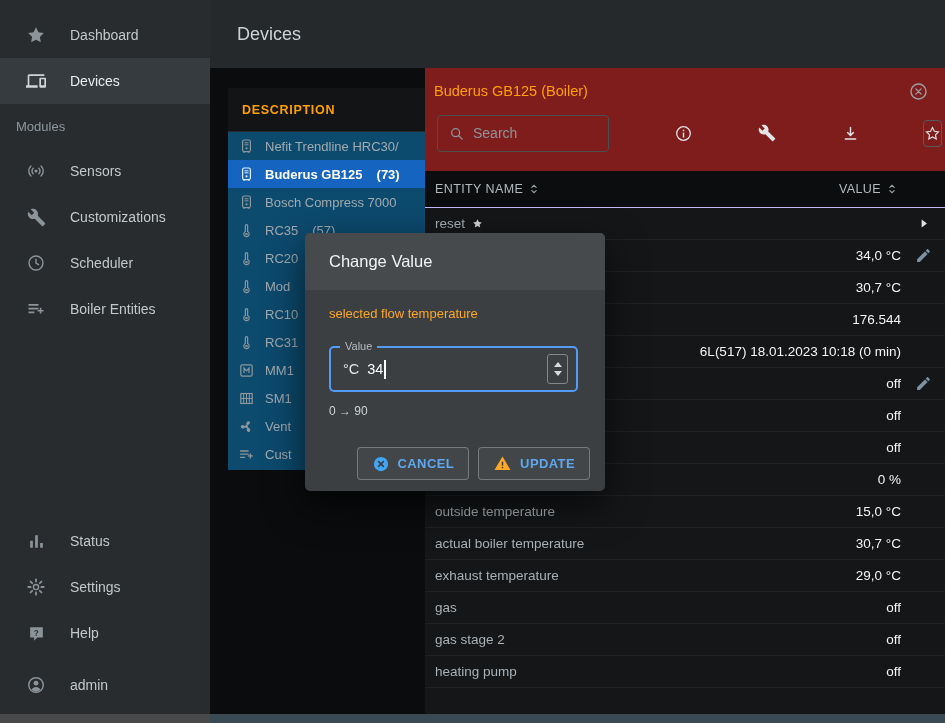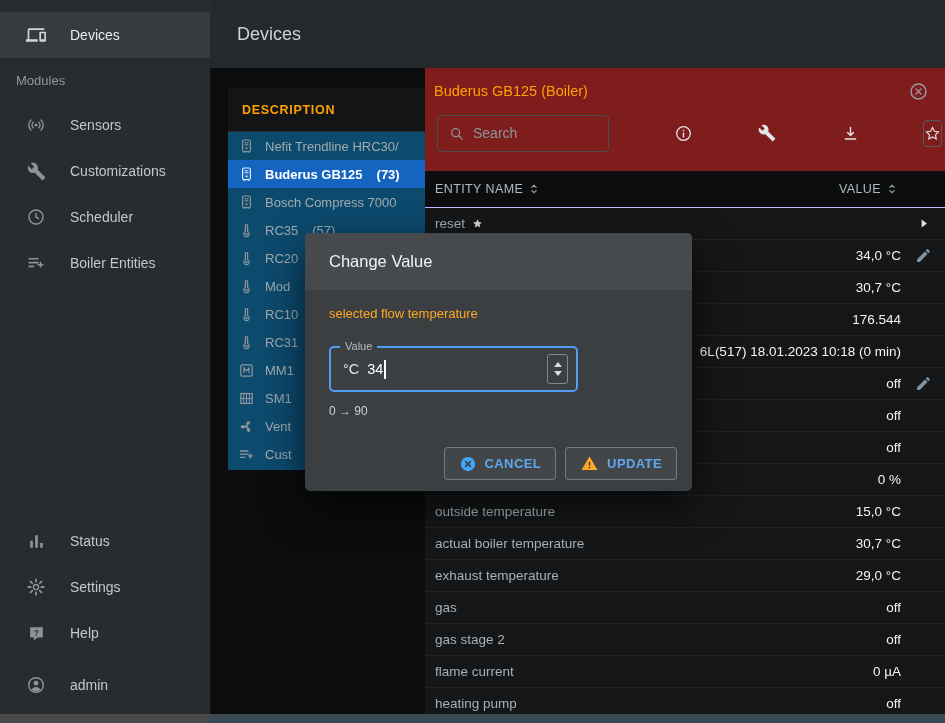--- a/index.html
+++ b/index.html
@@ -69,21 +69,21 @@
   .sort-ic { color: #9aa0a3; }
   .ent-row { height: 32px; display: flex; align-items: center; padding-left: 10px;
              border-bottom: 1px solid rgba(255,255,255,.055); font-size: 13.5px; }
   .ent-name { flex: 1; color: #a9b1b6; display: flex; align-items: center; gap: 7px; }
   .ent-val { color: #f2f4f5; }
   .ent-ic { width: 44px; display: flex; justify-content: center; color: #7d93a2; }
   .fav-star { color: #cfd4d7; }
   .arrow-ic { color: #dfe3e5; }
 
   
-  #dialog { position: absolute; left: 305px; top: 233px; width: 387px; height: 258px; background: #3b3f42;
+  #dialog { position: absolute; left: 305px; top: 233px; width: 300px; height: 258px; background: #3b3f42;
             border-radius: 5px; box-shadow: 0 14px 38px rgba(0,0,0,.65); z-index: 10; overflow: hidden; }
   .dlg-title { height: 57px; background: #474a4d; display: flex; align-items: center; padding-left: 24px;
                font-size: 16.5px; color: #f0f2f3; font-weight: 500; }
   .dlg-body { padding: 16px 24px 0; }
   .dlg-entity { color: #ffa726; font-size: 13px; }
   .value-field { margin-top: 25px; width: 249px; height: 46px; border: 2px solid #539bf5; border-radius: 5px;
                  position: relative; display: flex; align-items: center; padding: 0 12px; }
   .vf-label { position: absolute; top: -8px; left: 9px; background: #3b3f42; padding: 0 5px; font-size: 11px; color: #b6bdc1; }
   .vf-unit { color: #e3e6e8; font-size: 14.5px; margin-right: 8px; }
   .vf-value { color: #ffffff; font-size: 14.5px; }
@@ -201,20 +201,28 @@
       <path d="M12 3.2L1.9 20.3h20.2z" fill="#ffa726"></path>
       <path d="M11.1 9.8h1.8v4.8h-1.8zM11.1 16.2h1.8V18h-1.8z" fill="#35393c"></path>
     </symbol>
   <symbol id="i-arrow-r" viewBox="0 0 24 24">
       <path d="M9 5.5v13l8.5-6.5z"></path>
     </symbol>
 </svg>
 
 <aside id="sidebar">
   <nav class="side-nav">
+    <div class="side-item">
+      <span class="icn">
+          <svg class="ic" width="20" height="20">
+            <use href="#i-star"></use>
+          </svg>
+        </span>
+      <span>Dashboard</span>
+    </div>
     <div class="side-item sel">
       <span class="icn">
           <svg class="ic" width="20" height="20">
             <use href="#i-devices"></use>
           </svg>
         </span>
       <span>Devices</span>
     </div>
     <div class="section-label">Modules</div>
     <div class="side-item">
@@ -567,27 +575,20 @@
         <span>gas</span>
       </div>
     <div class="ent-val">off</div>
     <div class="ent-ic"></div>
   </div>
   <div class="ent-row">
     <div class="ent-name">
         <span>gas stage 2</span>
       </div>
     <div class="ent-val">off</div>
-    <div class="ent-ic"></div>
-  </div>
-  <div class="ent-row">
-    <div class="ent-name">
-        <span>flame current</span>
-      </div>
-    <div class="ent-val">0 µA</div>
     <div class="ent-ic"></div>
   </div>
   <div class="ent-row">
     <div class="ent-name">
         <span>heating pump</span>
       </div>
     <div class="ent-val">off</div>
     <div class="ent-ic"></div>
   </div>
 </section>

